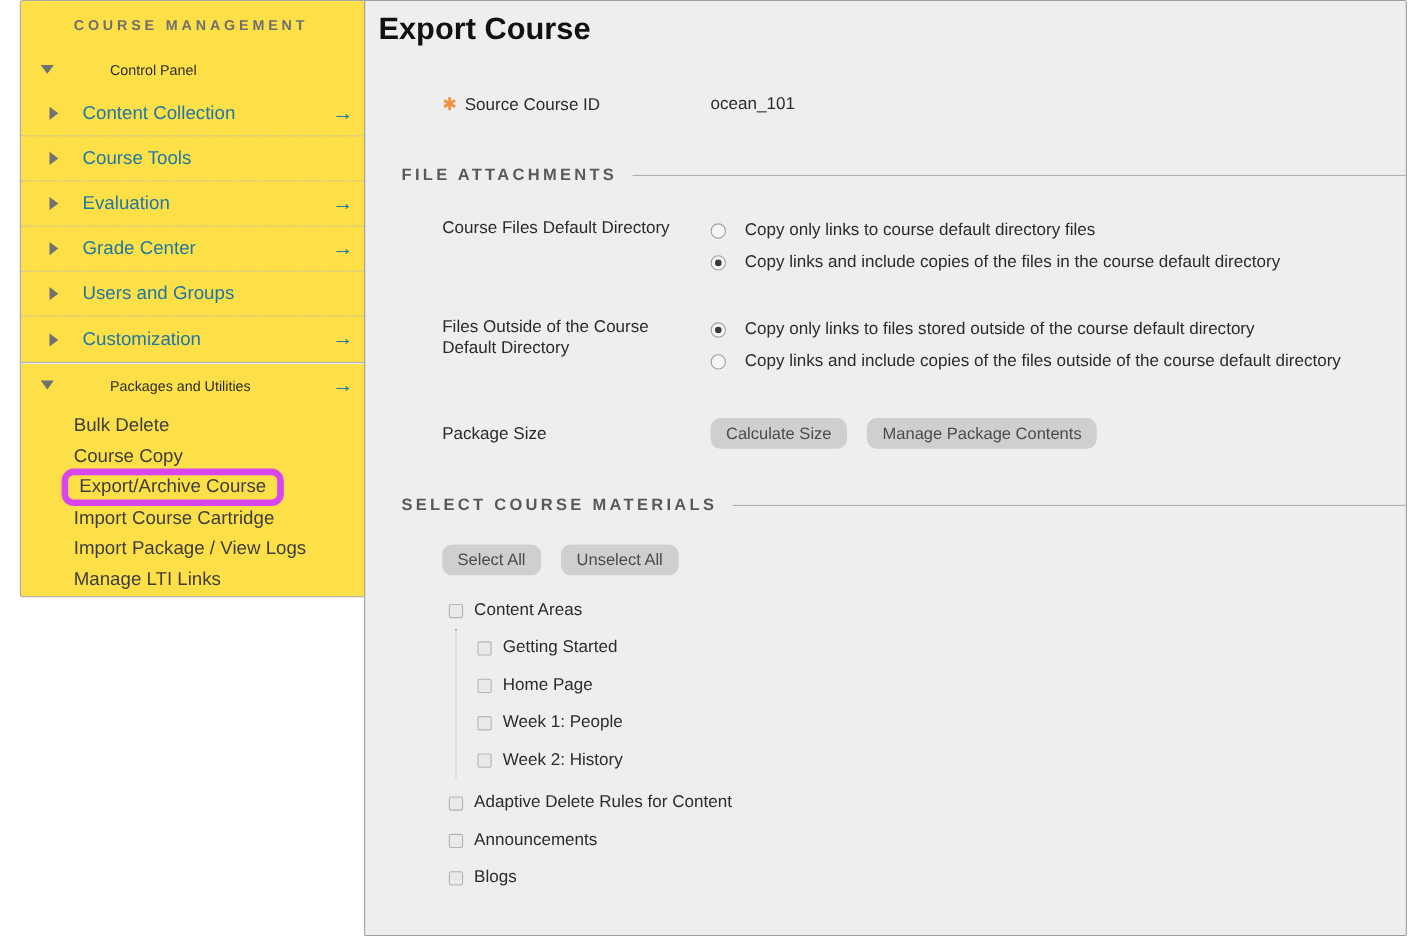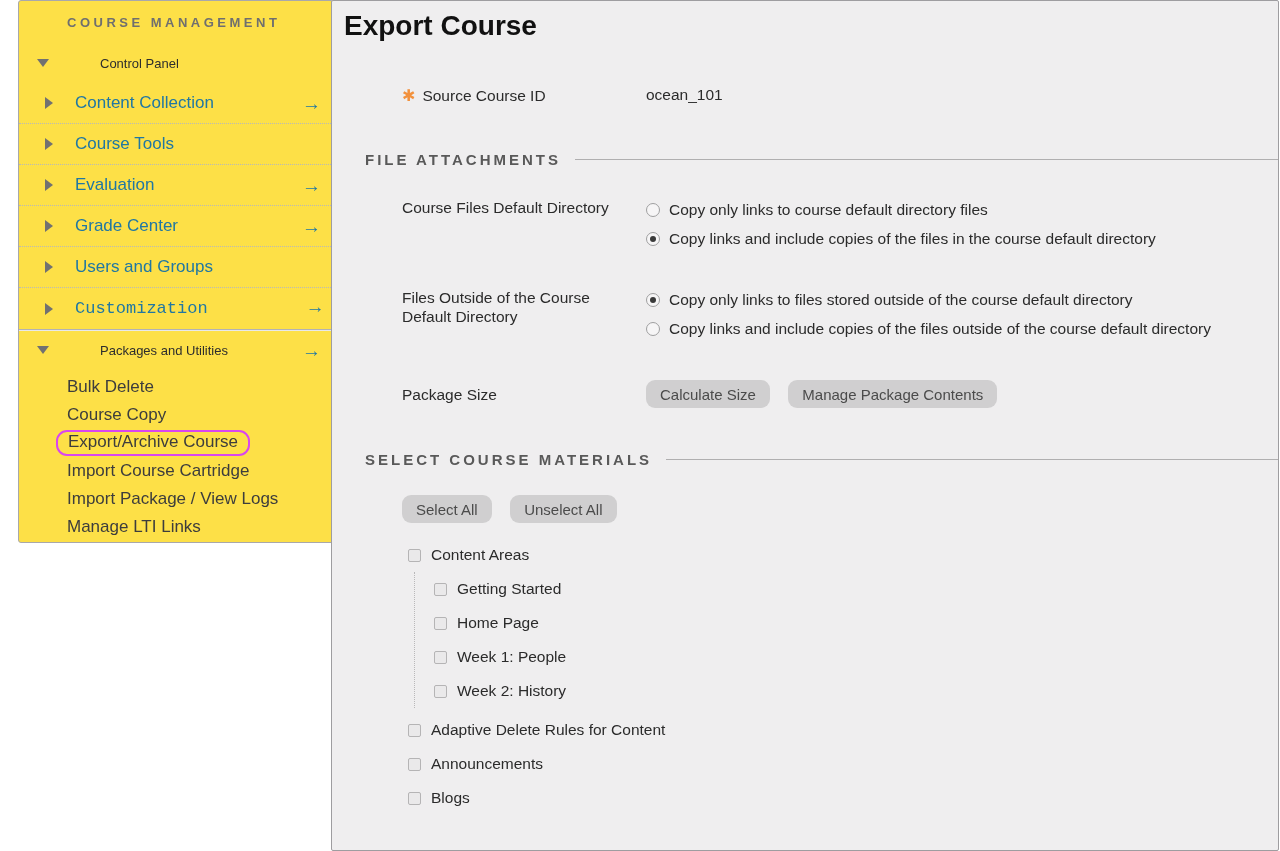--- a/index.html
+++ b/index.html
@@ -14,30 +14,30 @@
   .sb-row { display:flex; align-items:center; padding-left:18px; }
   .sb-control { margin-top:13px; height:40px; }
   .tri-wrap { width:30px; flex:0 0 30px; display:flex; align-items:center; }
   .tri-down { width:0; height:0; border-left:6px solid transparent;
               border-right:6px solid transparent; border-top:8px solid #717171; }
   .tri-right { width:0; height:0; border-top:6px solid transparent;
                border-bottom:6px solid transparent; border-left:8px solid #717171; }
   .sb-bold { font-size:13px; font-weight:normal; color:#2d2d2d;margin-left:33px; }
   .nav-row { height:41px; display:flex; align-items:center; padding-left:26px;
              border-bottom:1px dotted #b8b8b8; }
-  .nav-row.no-sep { border-bottom:none;font-family:Liberation Mono, monospace; }
+  .nav-row.no-sep { border-bottom:none; }
   .sb-link { font-size:17px; color:#2077a3; text-decoration:none; cursor:pointer; }
   .nav-arrow { margin-left:auto; padding-right:12px; color:#2077a3; font-size:19px;
                line-height:1; cursor:pointer; }
   .sb-divider { border-top:1px solid #b3b2b4; box-shadow:0 1px 0 #e8e8e8; }
   .sb-pkg-row { height:40px; display:flex; align-items:center; padding-left:18px; }
   .sb-sublist { list-style:none; padding:3px 0 10px 48px; }
   .sb-sublist li { height:28px; display:flex; align-items:center; }
   .sub-link { font-size:17px; color:#3d3d3d; cursor:pointer; }
-  .hl-ring { border:2px solid #d946ef; border-radius:11px; padding:0 10px 2px 10px;
+  .hl-ring { border:6px solid #d946ef; border-radius:11px; padding:0 10px 2px 10px;
              margin-left:-11px; display:inline-block; }
 
   
   .main { position:absolute; left:331px; top:0; width:948px; height:851px;
           background:#efeeef; border:1px solid #9e9da0; border-radius:2px;
           overflow:hidden; }
   .page-title { margin:8px 0 0 12px; font-size:28px; font-weight:bold;
                 color:#111111; line-height:34px; }
   .sec-heading { display:flex; align-items:center; margin-left:33px; }
   .sec-heading .txt { font-size:15px; font-weight:bold; letter-spacing:3px;
@@ -51,21 +51,21 @@
   .form-label { width:244px; flex:0 0 244px; padding-right:6px; font-size:15.5px;
                 color:#2b2b2b; line-height:19px; }
   .req { color:#f2913d; font-size:16px; margin-right:7px; }
   .form-value { font-size:15.5px; color:#2b2b2b; }
   .row-source { margin-top:43px; }
   .row-group1 { margin-top:30px; }
   .row-group2 { margin-top:40px; }
   .row-pkg { margin-top:42px; align-items:center; }
 
   .opt-stack { display:flex; flex-direction:column; gap:11px; padding-top:3px; }
-  .radio-opt { display:flex; align-items:center; gap:9px; cursor:pointer;text-align:center; }
+  .radio-opt { display:flex; align-items:center; gap:17px; cursor:pointer;text-align:center; }
   .radio { width:14px; height:14px; flex:0 0 14px; border-radius:50%;
            border:1px solid #9f9fa0; background:#f6f5f6; position:relative; }
   .radio.selected::after { content:""; position:absolute; left:3px; top:3px;
            width:6px; height:6px; border-radius:50%; background:#3a3a3a; }
   .radio-text { font-size:15.5px; color:#2b2b2b; }
 
   .btn { display:inline-block; background:#d0cfd0; color:#4b4b4b; font-size:15px;
          font-family:"Liberation Sans", sans-serif; border:none; border-radius:9px;
          height:28px; padding:0 14px; cursor:pointer; }
   .btn + .btn { margin-left:14px; }

